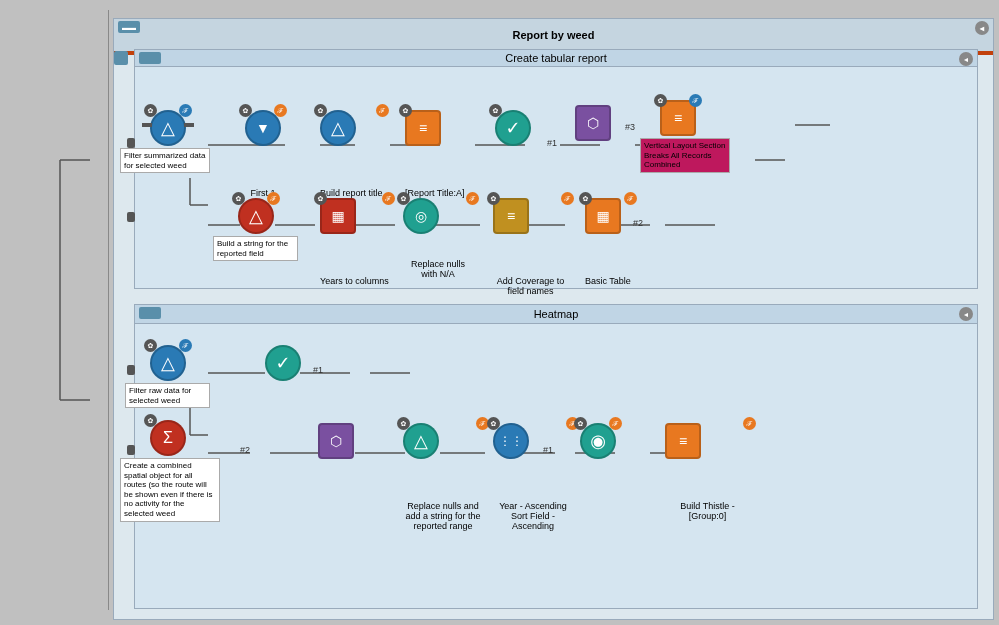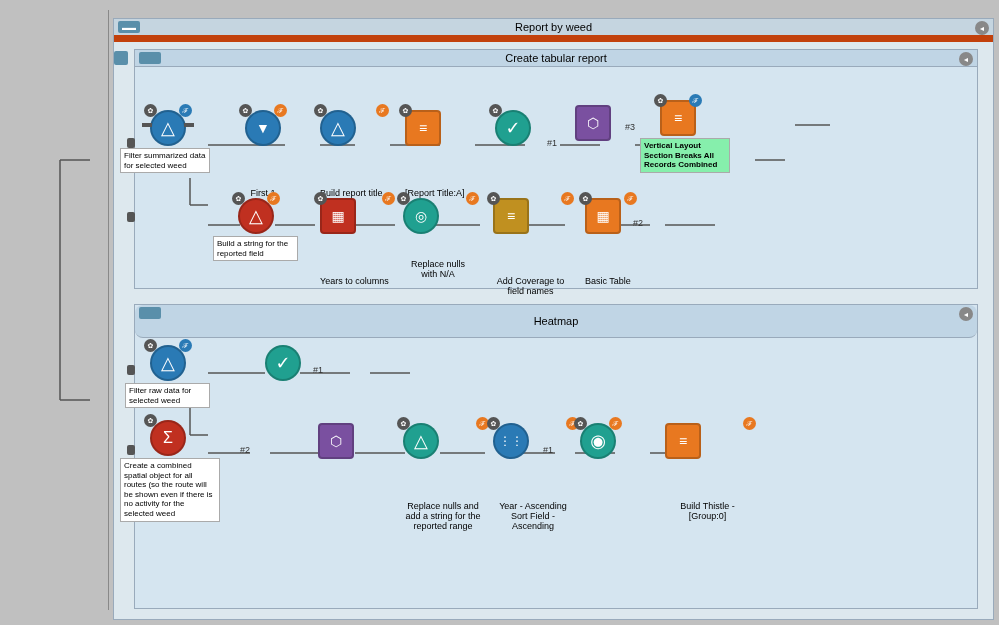--- a/index.html
+++ b/index.html
@@ -15,21 +15,21 @@
   </style>
 </head>
 <body>
 
 <div style="position:relative;width:999px;height:625px;background:#c0c0c0;">
 
   <div style="position:absolute;left:108px;top:10px;width:1px;height:600px;background:#888;"></div>
 
   <div style="position:absolute;left:113px;top:18px;right:5px;bottom:5px;background:#dde8ee;border:1px solid #9ab;">
 
-    <div style="background:#c5d5e0;border-bottom:7px solid #c2410c;text-align:center;padding:2px 0;position:relative;">
+    <div style="background:#c5d5e0;border-bottom:4px solid #c2410c;text-align:center;padding:10px 0;position:relative;font-weight:bold;">
       <span>Report by weed</span>
       <div style="position:absolute;right:4px;top:2px;width:14px;height:14px;background:#888;border-radius:50%;display:flex;align-items:center;justify-content:center;color:white;font-size:8px;">◂</div>
       <div style="position:absolute;left:4px;top:2px;width:22px;height:12px;background:#5a8faa;border-radius:2px;display:flex;align-items:center;justify-content:center;color:white;font-size:7px;">▬▬</div>
     </div>
 
     <div style="position:absolute;left:20px;top:30px;right:15px;height:240px;background:#d5e5f0;border:1px solid #9ab;">
       <div style="background:#c0d5e5;border-bottom:1px solid #9ab;text-align:center;padding:2px 0;position:relative;">
         <span>Create tabular report</span>
         <div style="position:absolute;right:4px;top:2px;width:14px;height:14px;background:#888;border-radius:50%;display:flex;align-items:center;justify-content:center;color:white;font-size:8px;">◂</div>
         <div style="position:absolute;left:4px;top:2px;width:22px;height:12px;background:#5a8faa;border-radius:2px;"></div>
@@ -120,21 +120,21 @@
       </div>
 
       <div style="position:absolute;left:490px;top:72px;font-size:9px;color:#333;">#3</div>
 
       <div style="position:absolute;left:525px;top:50px;">
         <div style="position:relative;">
           <div style="position:absolute;top:-6px;left:-6px;width:13px;height:13px;background:#555;border-radius:50%;display:flex;align-items:center;justify-content:center;color:white;font-size:7px;">✿</div>
           <div style="position:absolute;top:-6px;right:-6px;width:13px;height:13px;background:#2a7ab5;border-radius:50%;display:flex;align-items:center;justify-content:center;color:white;font-size:7px;">ℱ</div>
           <div style="width:36px;height:36px;border-radius:4px;background:#e87820;display:flex;align-items:center;justify-content:center;color:white;font-size:14px;border:2px solid rgba(0,0,0,0.2);">≡</div>
         </div>
-        <div style="position:absolute;top:38px;left:-20px;width:90px;background:#86efac;border:1px solid #aaa;padding:2px 3px;font-size:8px;line-height:1.2;font-weight:bold;">Vertical Layout Section Breaks All Records Combined</div>
+        <div style="position:absolute;top:38px;left:-20px;width:90px;background:#be185d;border:1px solid #aaa;padding:2px 3px;font-size:8px;line-height:1.2;">Vertical Layout Section Breaks All Records Combined</div>
       </div>
 
       <div style="position:absolute;left:103px;top:148px;">
         <div style="position:relative;">
           <div style="position:absolute;top:-6px;left:-6px;width:13px;height:13px;background:#555;border-radius:50%;display:flex;align-items:center;justify-content:center;color:white;font-size:7px;">✿</div>
           <div style="position:absolute;top:-6px;right:-6px;width:13px;height:13px;background:#e87820;border-radius:50%;display:flex;align-items:center;justify-content:center;color:white;font-size:7px;">ℱ</div>
           <div style="width:36px;height:36px;border-radius:50%;background:#c03020;display:flex;align-items:center;justify-content:center;color:white;font-size:18px;border:2px solid rgba(0,0,0,0.2);">△</div>
         </div>
         <div style="position:absolute;top:38px;left:-25px;width:85px;background:white;border:1px solid #aaa;padding:2px 3px;font-size:8px;line-height:1.2;">Build a string for the reported field</div>
       </div>
@@ -174,21 +174,21 @@
         </div>
         <div style="margin-top:42px;font-size:9px;text-align:right;max-width:70px;">Basic Table</div>
       </div>
 
       <div style="position:absolute;left:498px;top:168px;font-size:9px;color:#333;">#2</div>
 
       <div style="position:absolute;left:-8px;top:162px;width:8px;height:10px;background:#555;border-radius:2px;"></div>
     </div>
 
     <div style="position:absolute;left:20px;top:285px;right:15px;bottom:10px;background:#d5e5f0;border:1px solid #9ab;">
-      <div style="background:#c0d5e5;border-bottom:1px solid #9ab;text-align:center;padding:10px 0;position:relative;border-radius:8px;">
+      <div style="background:#c0d5e5;border-bottom:1px solid #9ab;text-align:center;padding:3px 0;position:relative;">
         <span>Heatmap</span>
         <div style="position:absolute;right:4px;top:2px;width:14px;height:14px;background:#888;border-radius:50%;display:flex;align-items:center;justify-content:center;color:white;font-size:8px;">◂</div>
         <div style="position:absolute;left:4px;top:2px;width:22px;height:12px;background:#5a8faa;border-radius:2px;"></div>
       </div>
 
       <svg style="position:absolute;top:0;left:0;width:100%;height:100%;pointer-events:none;">
 
         <line x1="73" y1="68" x2="130" y2="68" stroke="#555" stroke-width="1.5"></line>
         <line x1="165" y1="68" x2="215" y2="68" stroke="#555" stroke-width="1.5"></line>
 

